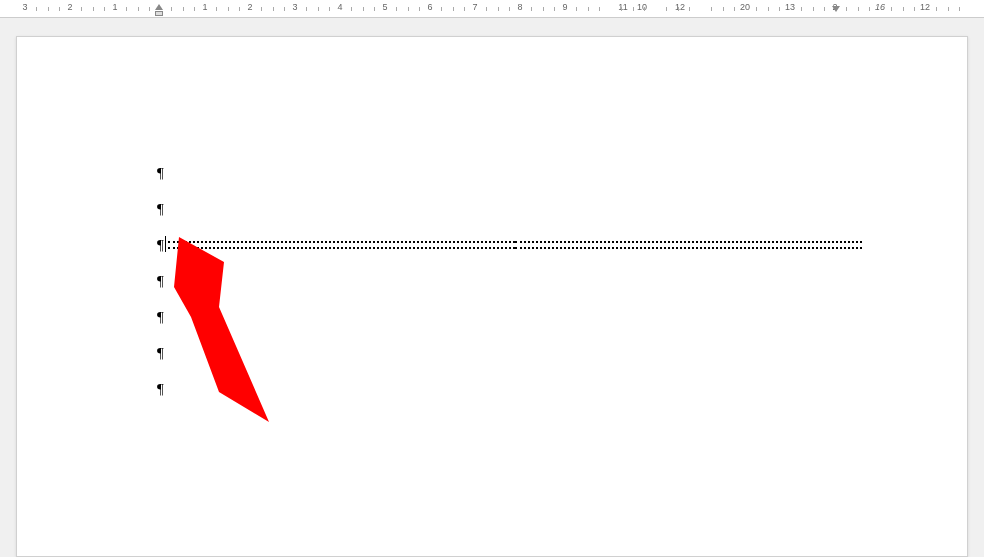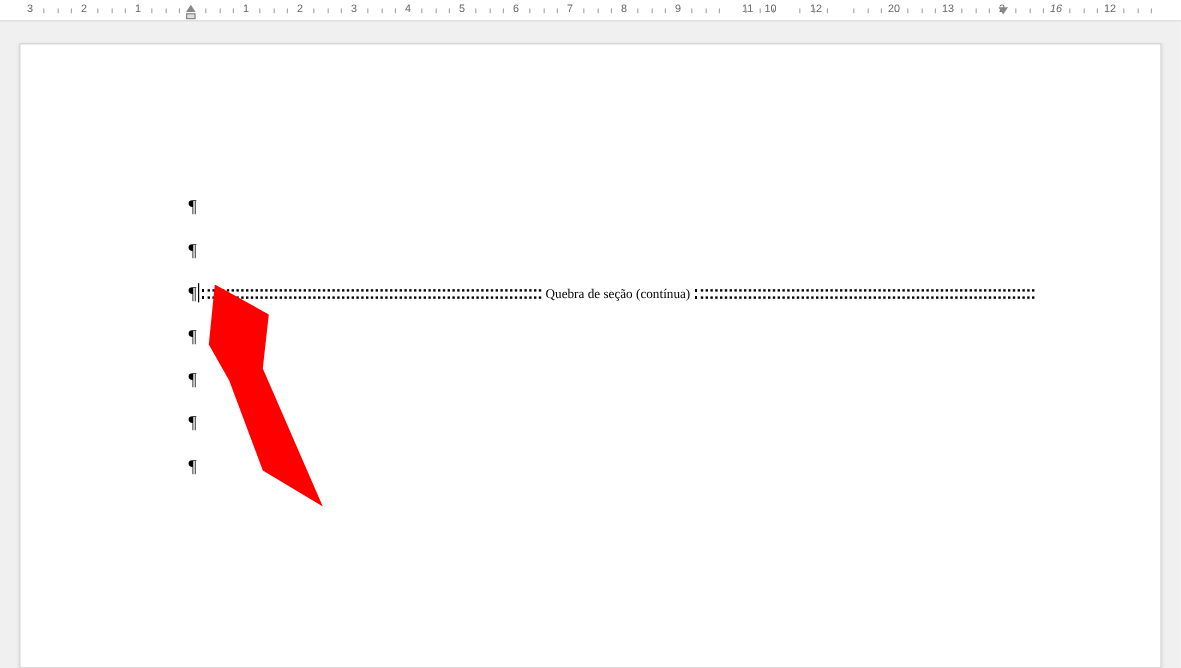--- a/index.html
+++ b/index.html
@@ -242,21 +242,20 @@
         <span class="pilcrow">¶</span>
       </div>
       <div class="para">
         <span class="pilcrow">¶</span>
       </div>
       <div class="para">
         <span class="pilcrow">¶</span>
         <span class="cursor"></span>
         <div class="section-break">
           <div class="dotted-line"></div>
-          <span class="break-label">Quebra de seção (contínua)</span>
           <div class="dotted-line"></div>
         </div>
       </div>
       <div class="para">
         <span class="pilcrow">¶</span>
       </div>
       <div class="para">
         <span class="pilcrow">¶</span>
       </div>
       <div class="para">

